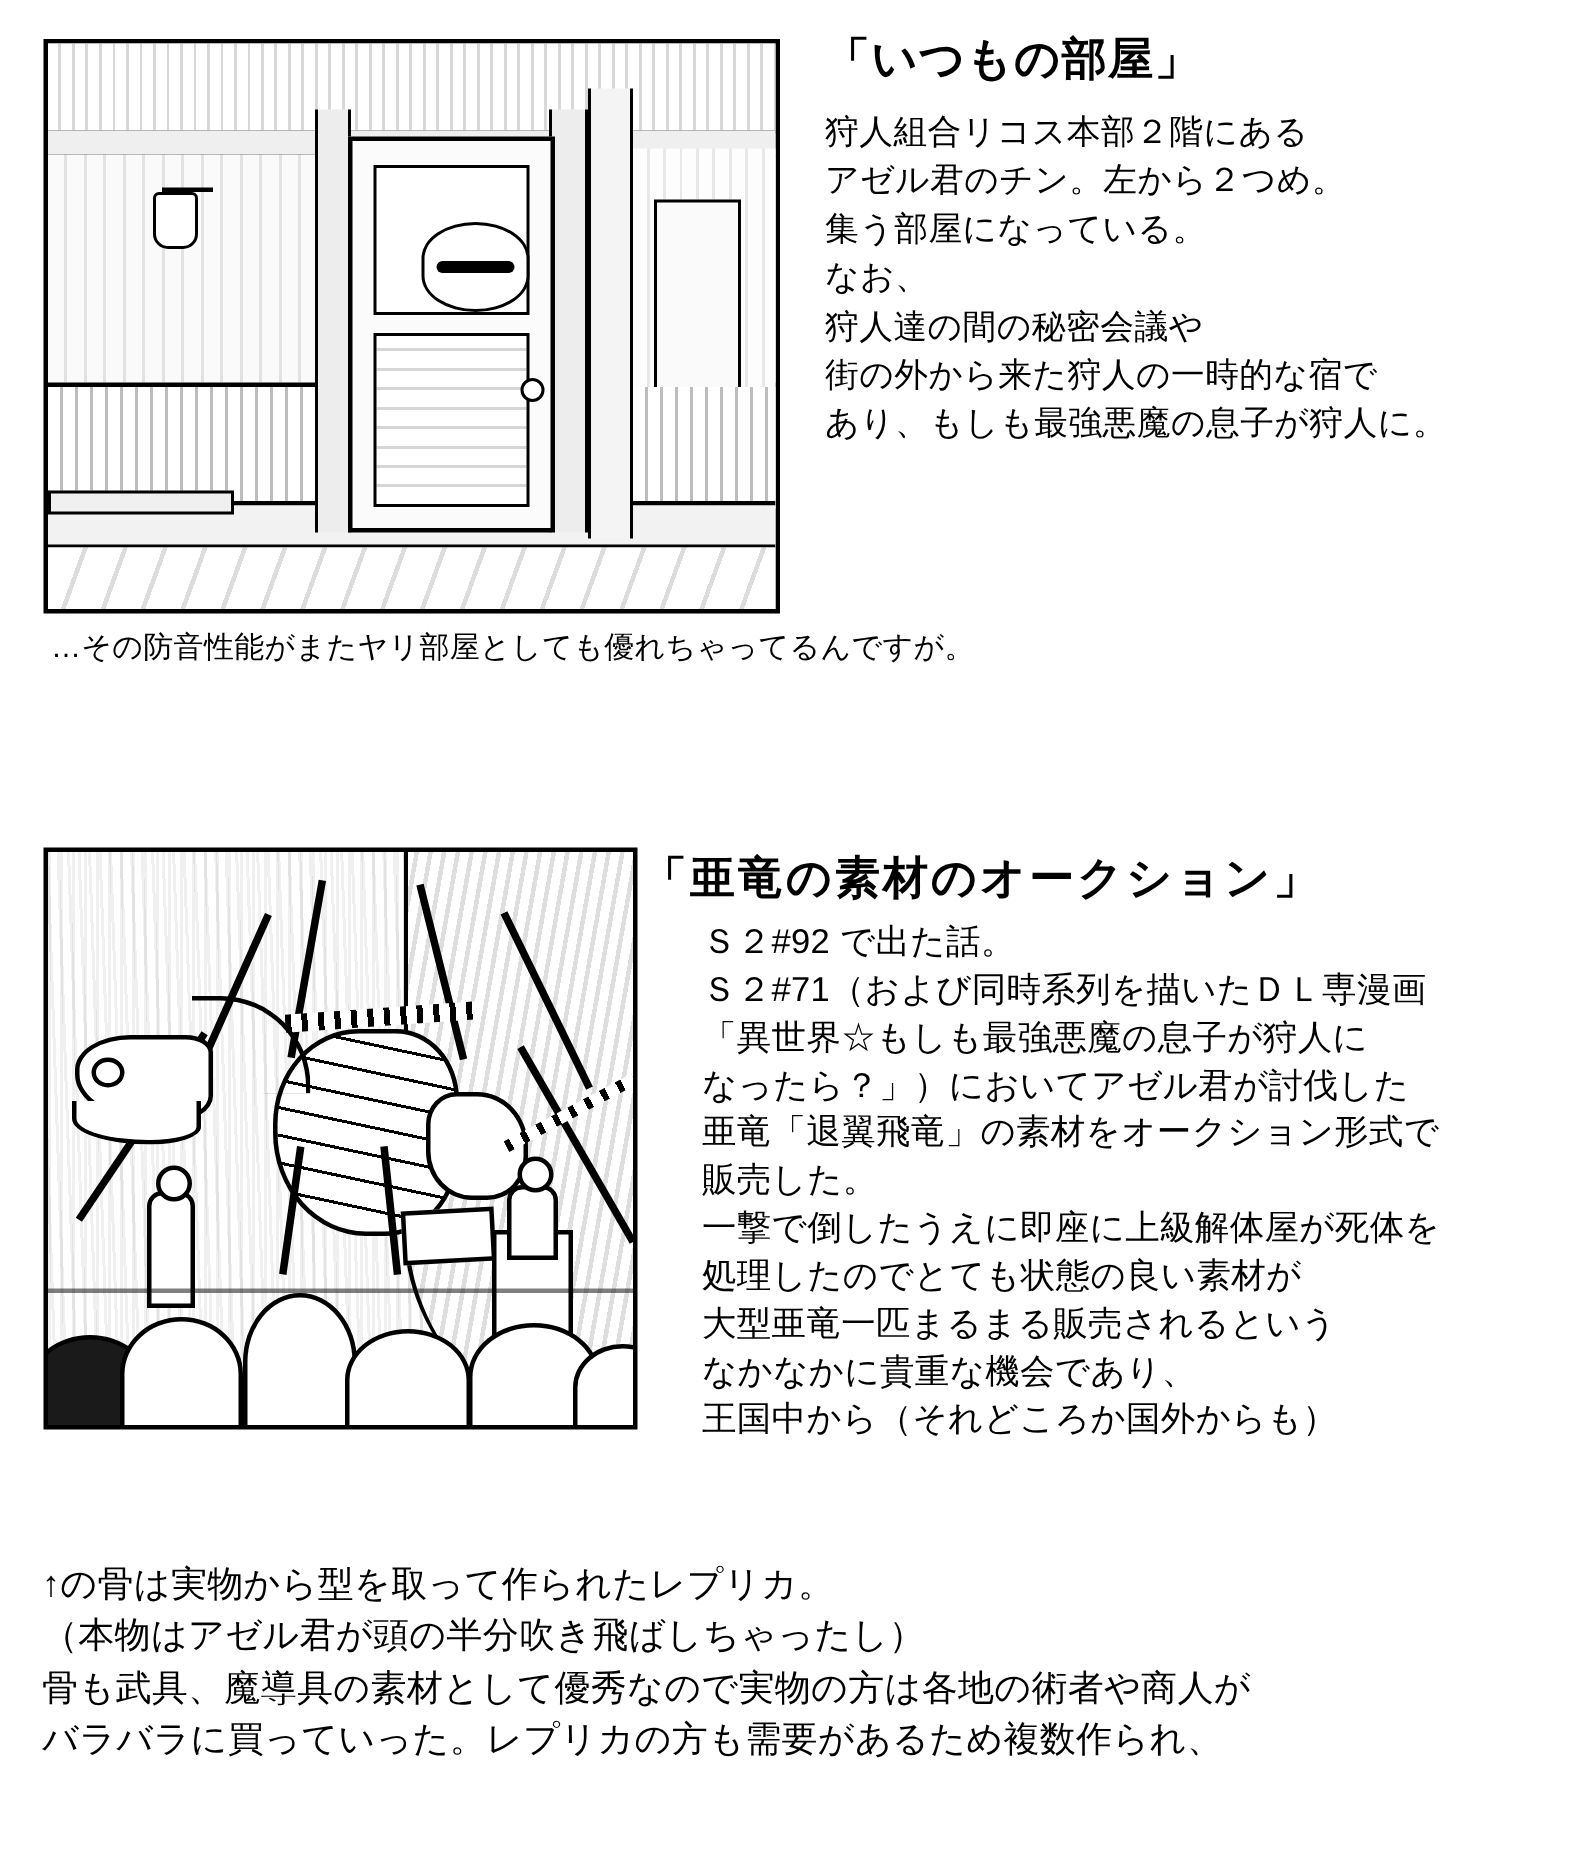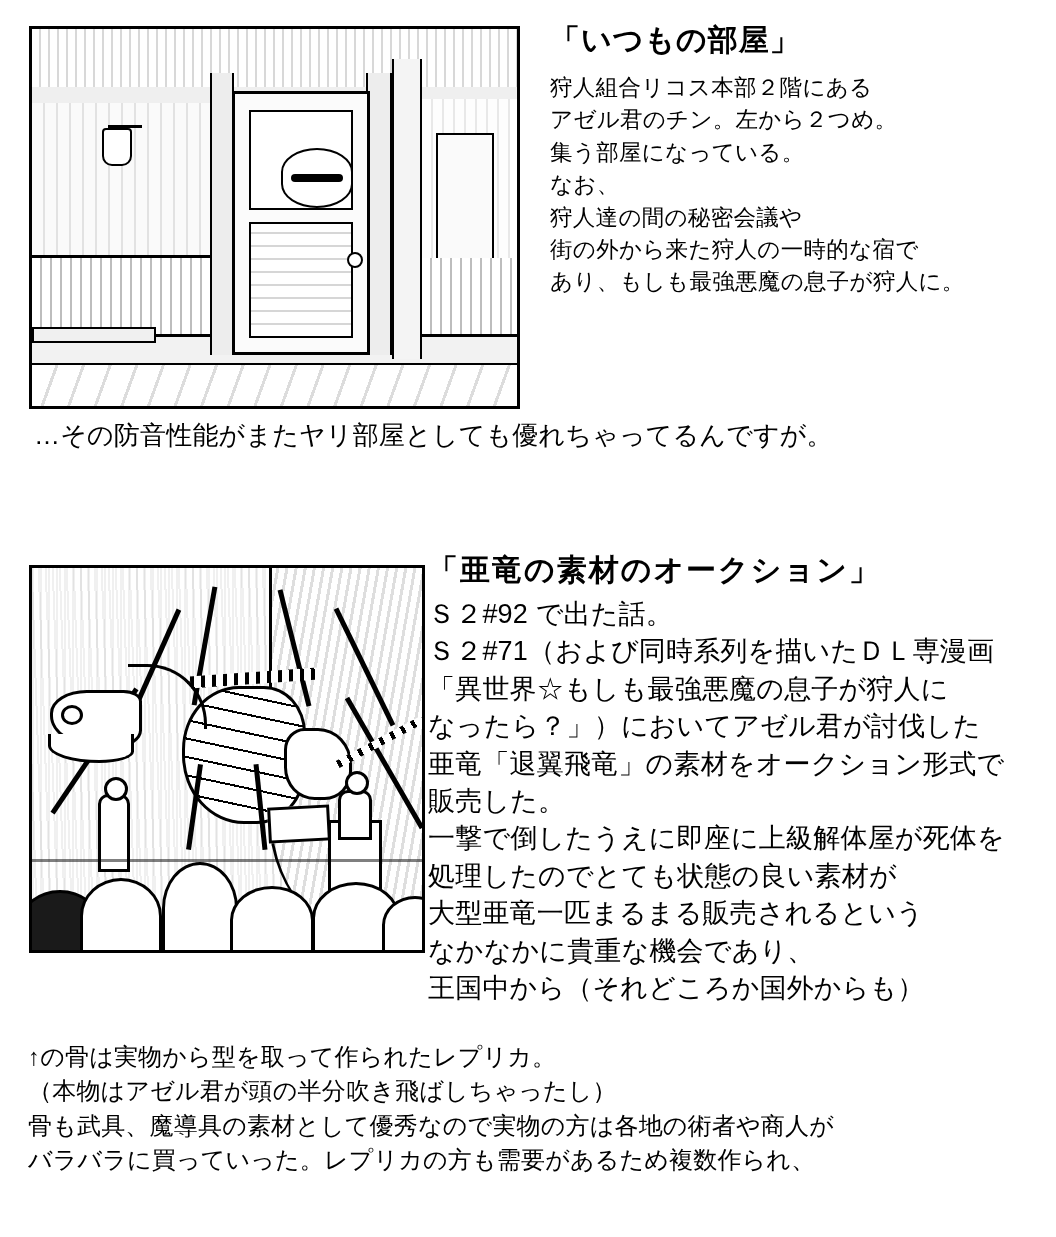--- a/index.html
+++ b/index.html
@@ -55,55 +55,56 @@
   .body-line {
     font-size: 22.5px;
     line-height: 1.44;
     white-space: nowrap;
     letter-spacing: 0.3px;
   }
   .caption1 {
     position: absolute;
     left: 34px;
     top: 418px;
-    font-size: 26px;
+    font-size: 20px;
     white-space: nowrap;
     letter-spacing: 0.2px;
   }
 
   
   .illus2 {
     position: absolute;
     left: 29px;
     top: 565px;
     width: 390px;
     height: 382px;
     border: 3px solid #000;
     background: #ffffff;
     overflow: hidden;
   }
   .text2 {
     position: absolute;
     left: 428px;
-    top: 552px;
+    top: 568px;
     width: 620px;
   }
   .heading2 {
     font-size: 30px;
     font-weight: bold;
     letter-spacing: 2px;
     line-height: 1.2;
     margin: 0 0 8px 0;
     white-space: nowrap;
   }
   .body-line2 {
-    font-size: 27px;
+    font-size: 23px;
     line-height: 1.385;
     white-space: nowrap;
     letter-spacing: 0.2px;
+    margin-left: 40px;
   }
   .footnote {
     position: absolute;
     left: 28px;
     top: 1040px;
     width: 1010px;
   }
   .footnote-line {
     font-size: 24px;
     line-height: 1.43;

